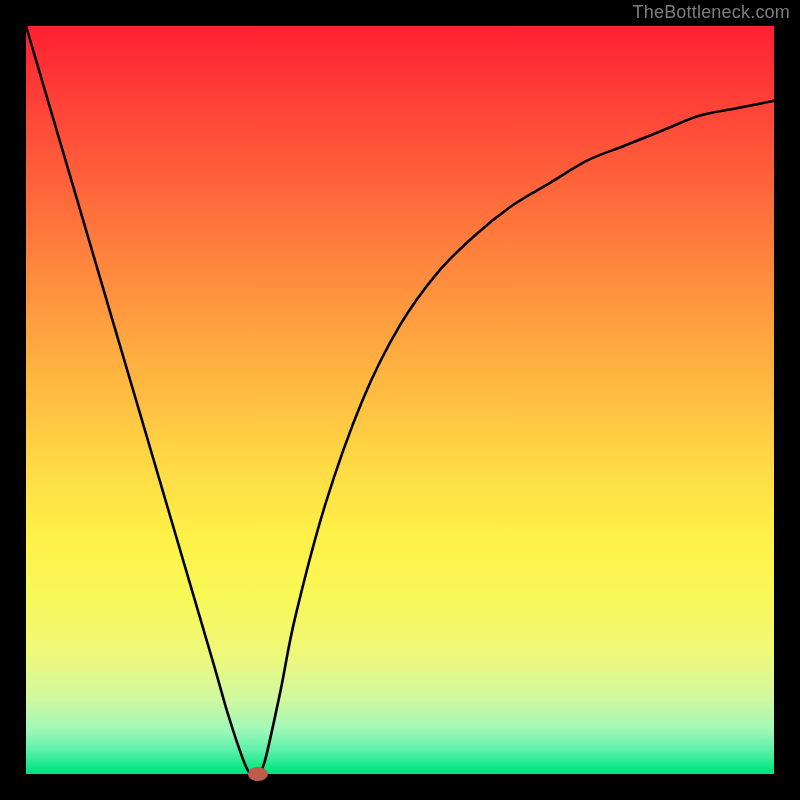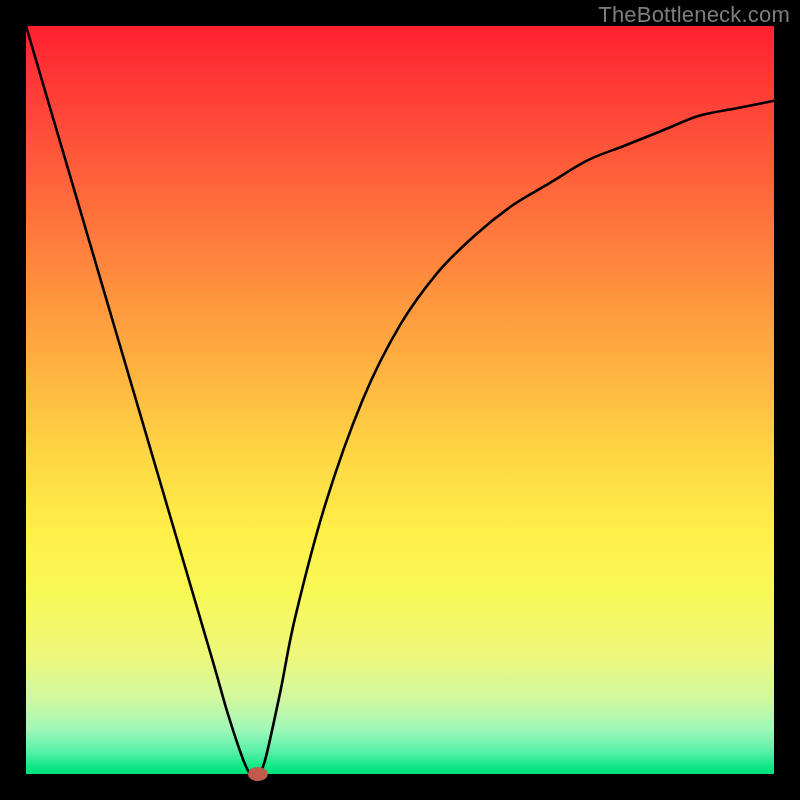--- a/index.html
+++ b/index.html
@@ -50,21 +50,21 @@
     top: 0;
     width: 748px;
     height: 748px;
     overflow: visible;
   }
   .watermark {
     position: absolute;
     top: 2px;
     right: 10px;
     color: #7d7d7d;
-    font-size: 22px;
+    font-size: 18px;
     font-weight: 500;
     letter-spacing: 0.2px;
     user-select: none;
     pointer-events: none;
   }
 </style>
 </head>
 <body>
 
 <div class="frame">

